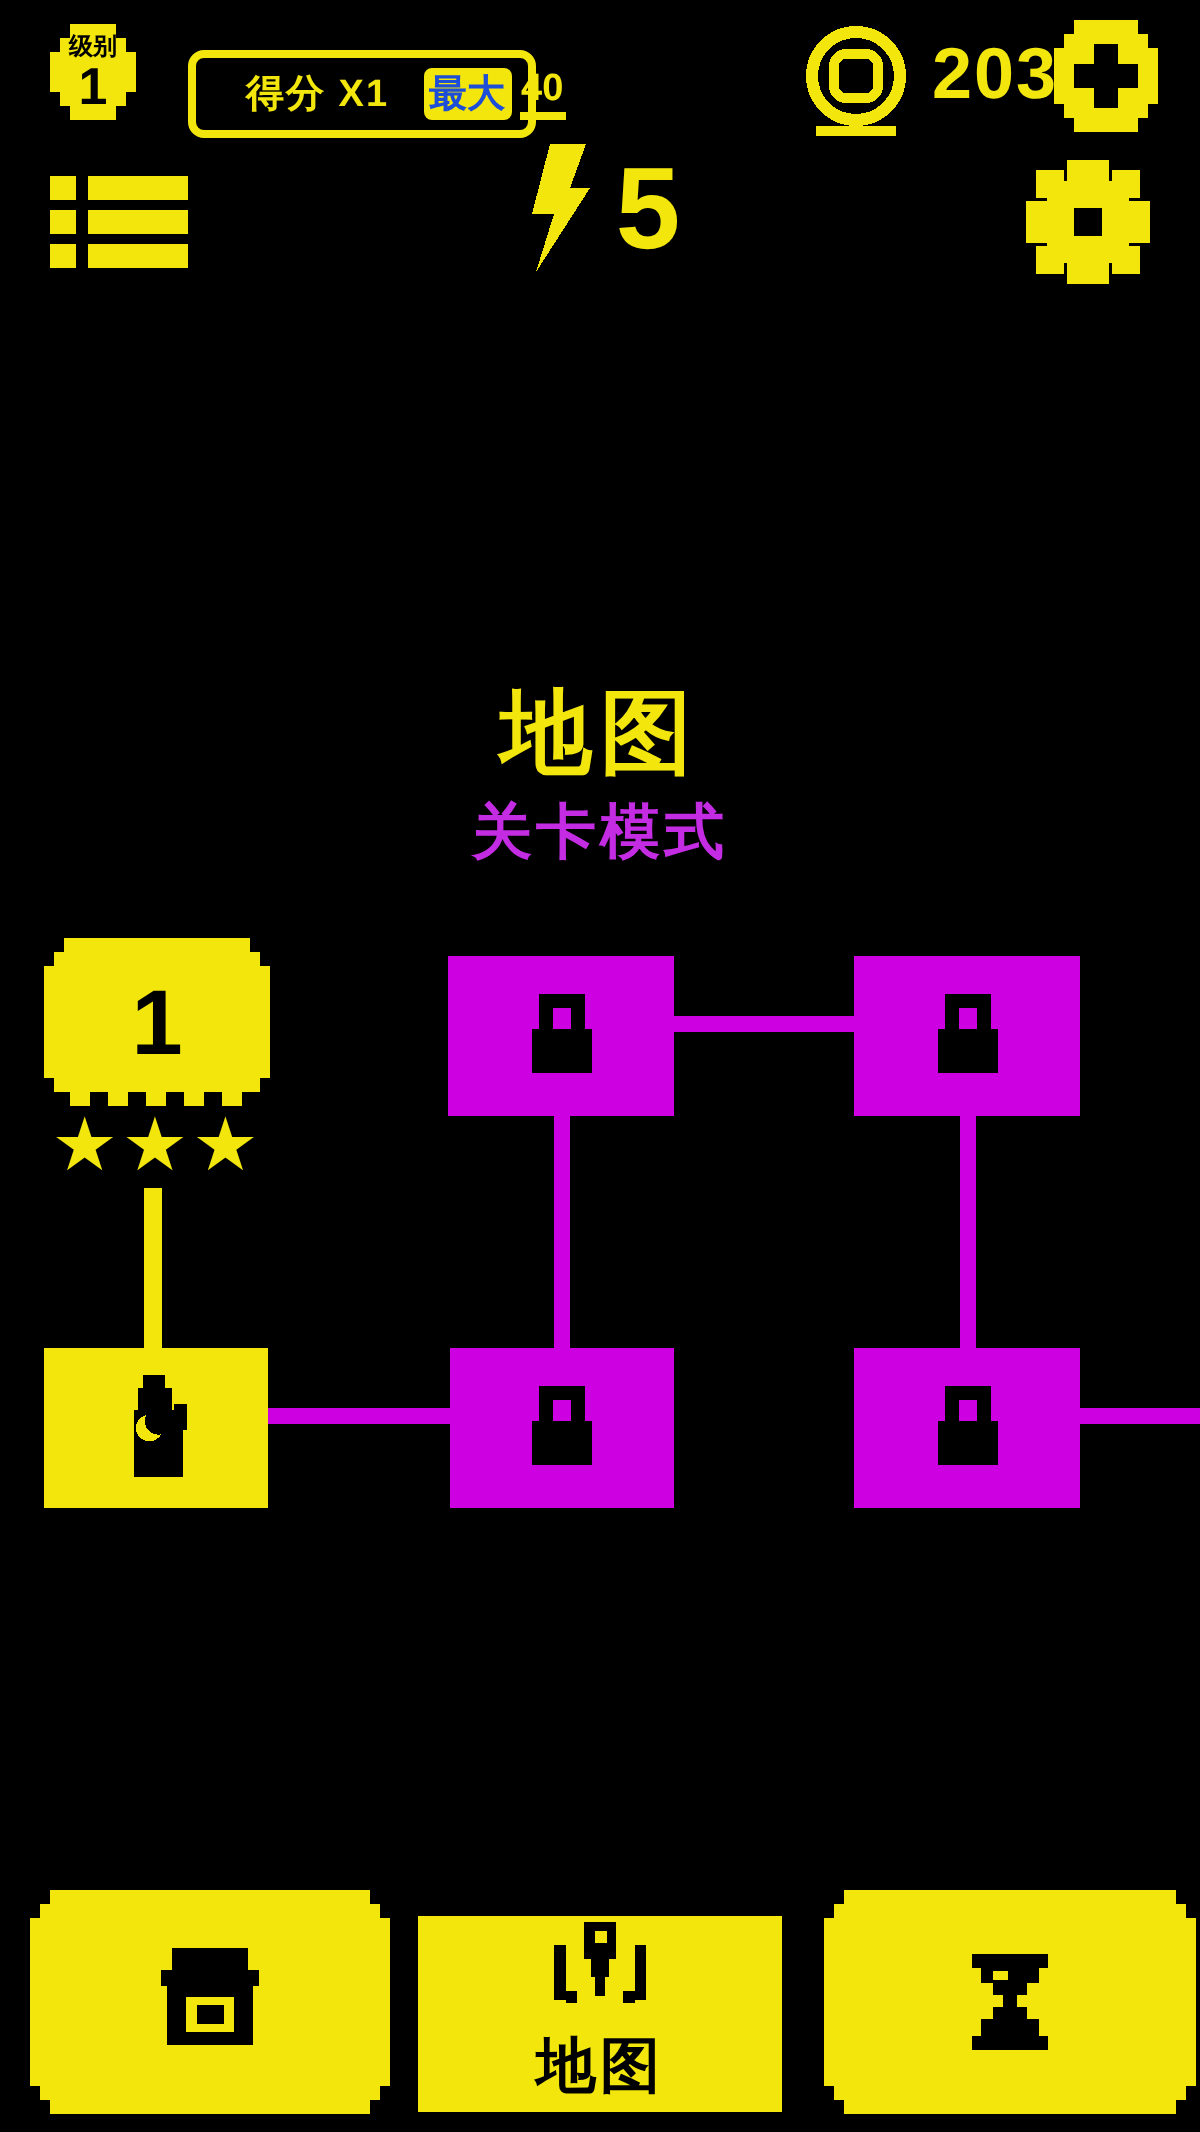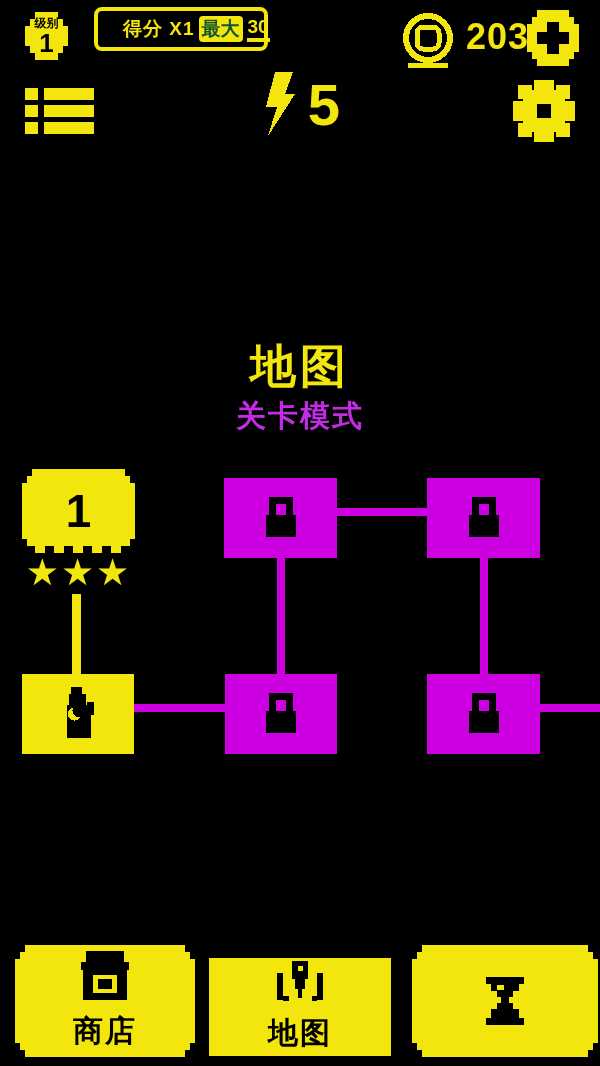--- a/index.html
+++ b/index.html
@@ -23,26 +23,26 @@
       100% calc(100% - 14px),calc(100% - 5px) calc(100% - 14px),calc(100% - 5px) calc(100% - 7px),
       calc(100% - 10px) calc(100% - 7px),calc(100% - 10px) 100%,
       10px 100%,10px calc(100% - 7px),5px calc(100% - 7px),5px calc(100% - 14px),0 calc(100% - 14px)
     );
   }
   
   .level-badge{left:25px;top:12px;width:43px;height:48px;background:var(--yellow);
     display:flex;flex-direction:column;align-items:center;justify-content:center;color:#000;line-height:1;}
   .level-badge .lbl{font-size:12px;}
   .level-badge .val{font-size:26px;margin-top:1px;}
-  .score-frame{left:94px;top:7px;width:174px;height:44px;border:4px solid var(--yellow);
+  .score-frame{left:94px;top:25px;width:174px;height:44px;border:4px solid var(--yellow);
     border-radius:8px;display:flex;align-items:center;padding-left:19px;}
   .score-fill{width:13px;height:30px;background:var(--yellow);border-radius:2px;}
   .score-text{display:flex;align-items:center;font-size:19px;margin-left:6px;white-space:nowrap;}
   .score-prefix{color:var(--yellow);letter-spacing:1px;}
-  .score-max-label{background:var(--yellow);color:#14532d;border-radius:4px;padding:0 3px;margin-left:4px;}
+  .score-max-label{background:var(--yellow);color:#1d4ed8;border-radius:4px;padding:0 3px;margin-left:17px;}
   .score-max-value{color:var(--yellow);border-bottom:4px solid var(--yellow);margin-left:4px;padding:0 1px;}
   .coin-wrap{left:398px;top:12px;width:62px;height:58px;}
   .coins-value{left:466px;top:16px;font-size:36px;letter-spacing:1px;}
   .plus-button{left:527px;top:10px;width:52px;height:56px;background:var(--yellow);
     display:flex;align-items:center;justify-content:center;}
   .menu-icon{left:25px;top:88px;width:70px;height:46px;display:flex;flex-direction:column;justify-content:space-between;}
   .menu-row{display:flex;height:12px;}
   .menu-sq{width:13px;height:12px;background:var(--yellow);}
   .menu-bar{width:50px;height:12px;background:var(--yellow);margin-left:6px;}
   .energy{left:0;right:0;top:72px;margin:auto;width:max-content;display:flex;align-items:center;gap:10px;}
@@ -78,21 +78,21 @@
 <div class="abs level-badge pix">
   <span class="lbl">级别</span>
   <span class="val">1</span>
 </div>
 
 <div class="abs score-frame">
   <span class="score-fill"></span>
   <span class="score-text">
     <span class="score-prefix">得分 X1</span>
     <span class="score-max-label">最大</span>
-    <span class="score-max-value">30</span>
+    <span class="score-max-value">40</span>
   </span>
 </div>
 
 <span class="abs coin-wrap">
   <svg width="62" height="58" viewBox="0 0 62 58" shape-rendering="crispEdges">
     <circle cx="30" cy="26" r="22" fill="none" stroke="#F2E60D" stroke-width="6"></circle>
     <rect x="19" y="15" width="22" height="22" rx="6" fill="none" stroke="#F2E60D" stroke-width="5"></rect>
     <rect x="10" y="51" width="40" height="5" fill="#F2E60D"></rect>
   </svg>
 </span>
@@ -220,21 +220,20 @@
     <svg width="62" height="54" viewBox="0 0 44 40" shape-rendering="crispEdges">
       <g fill="#000">
         <rect x="8" y="0" width="28" height="8"></rect>
         <rect x="4" y="8" width="36" height="6"></rect>
         <rect x="6" y="14" width="32" height="22"></rect>
       </g>
       <rect x="13" y="18" width="18" height="13" fill="#F2E60D"></rect>
       <rect x="17" y="21" width="10" height="7" fill="#000"></rect>
     </svg>
   </span>
-  <span class="foot-label">商店</span>
 </div>
 
 <div class="foot-btn map-button">
   <span>
     <svg width="56" height="46" viewBox="0 0 48 40" shape-rendering="crispEdges">
       <g fill="#000">
         <rect x="4" y="10" width="5" height="24"></rect>
         <rect x="9" y="30" width="5" height="5"></rect>
         <rect x="39" y="10" width="5" height="24"></rect>
         <rect x="34" y="30" width="5" height="5"></rect>

